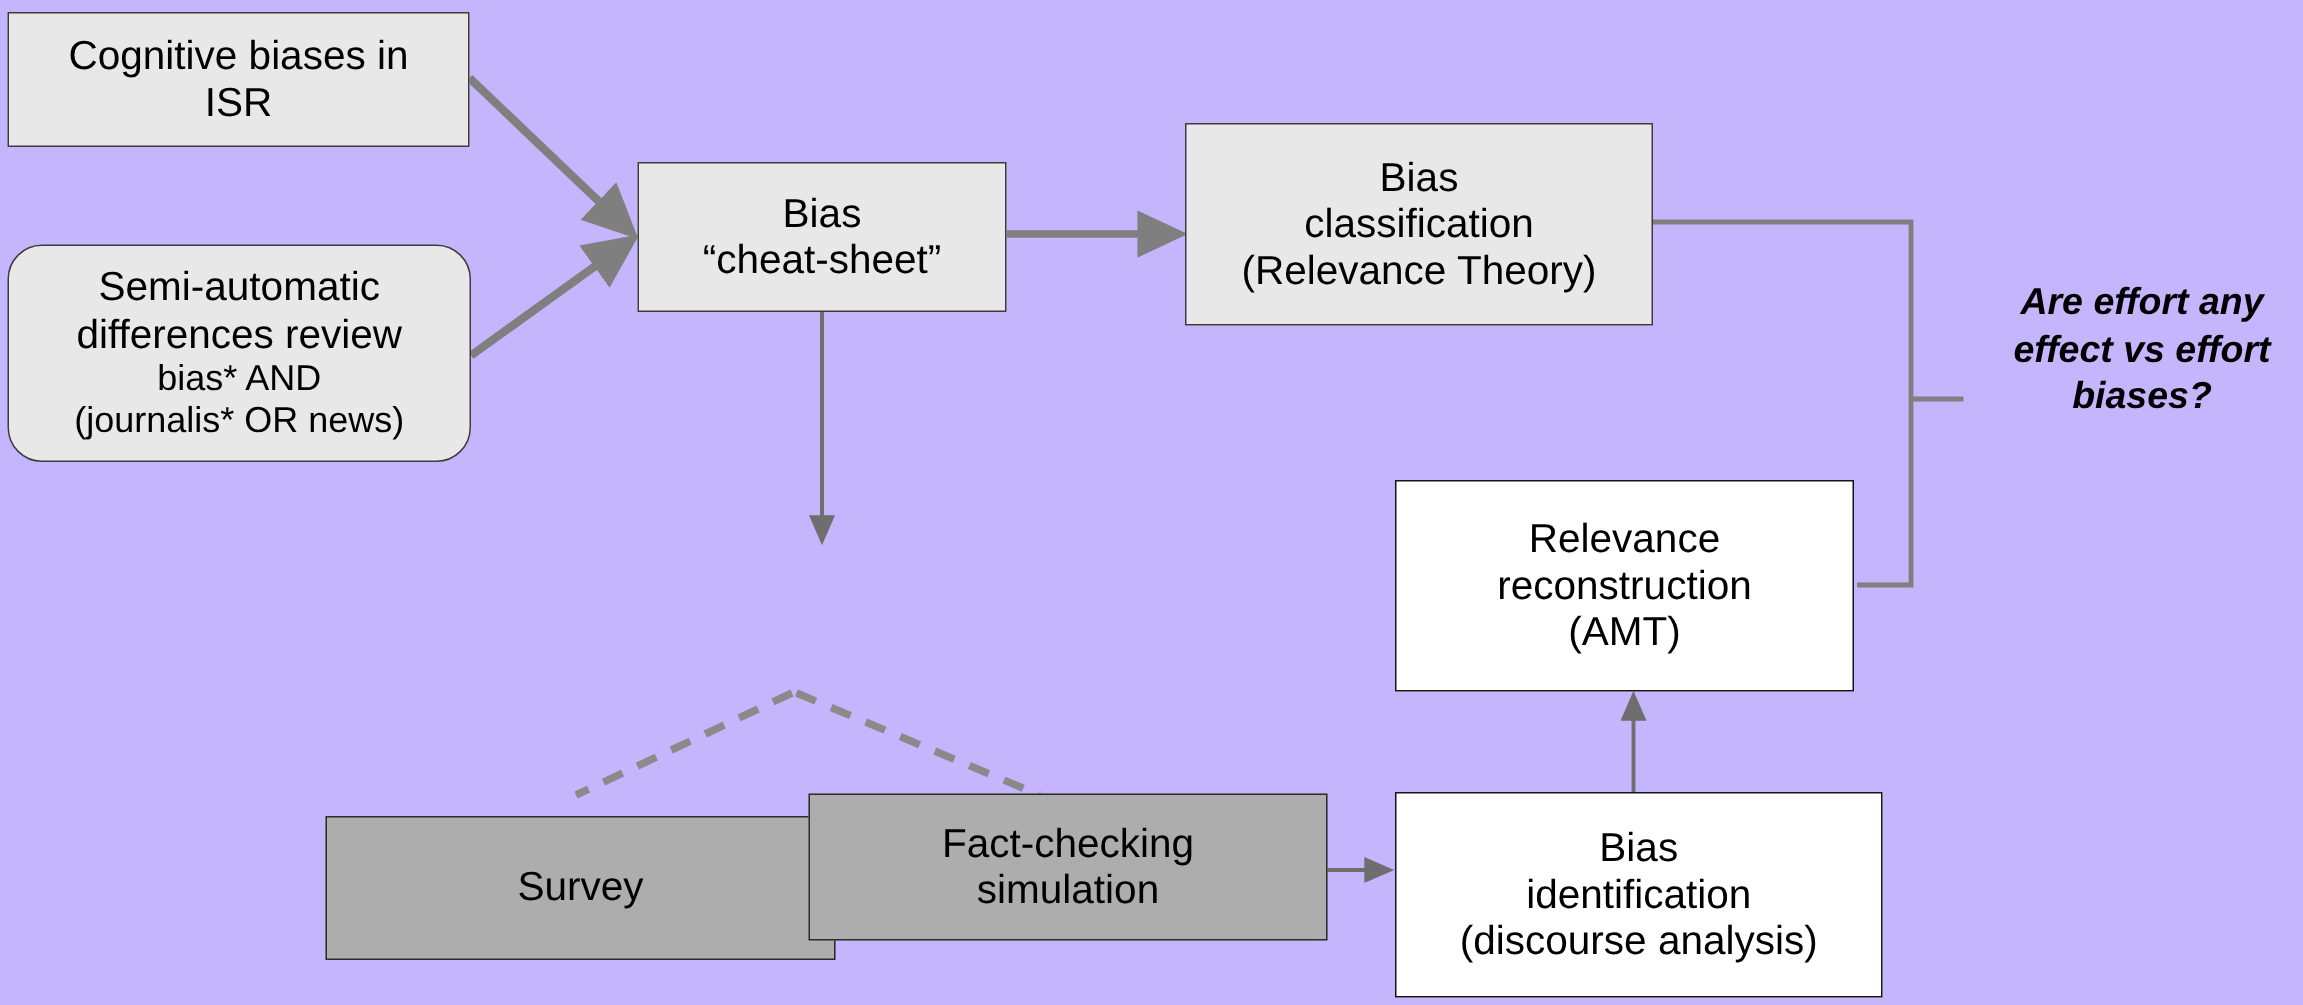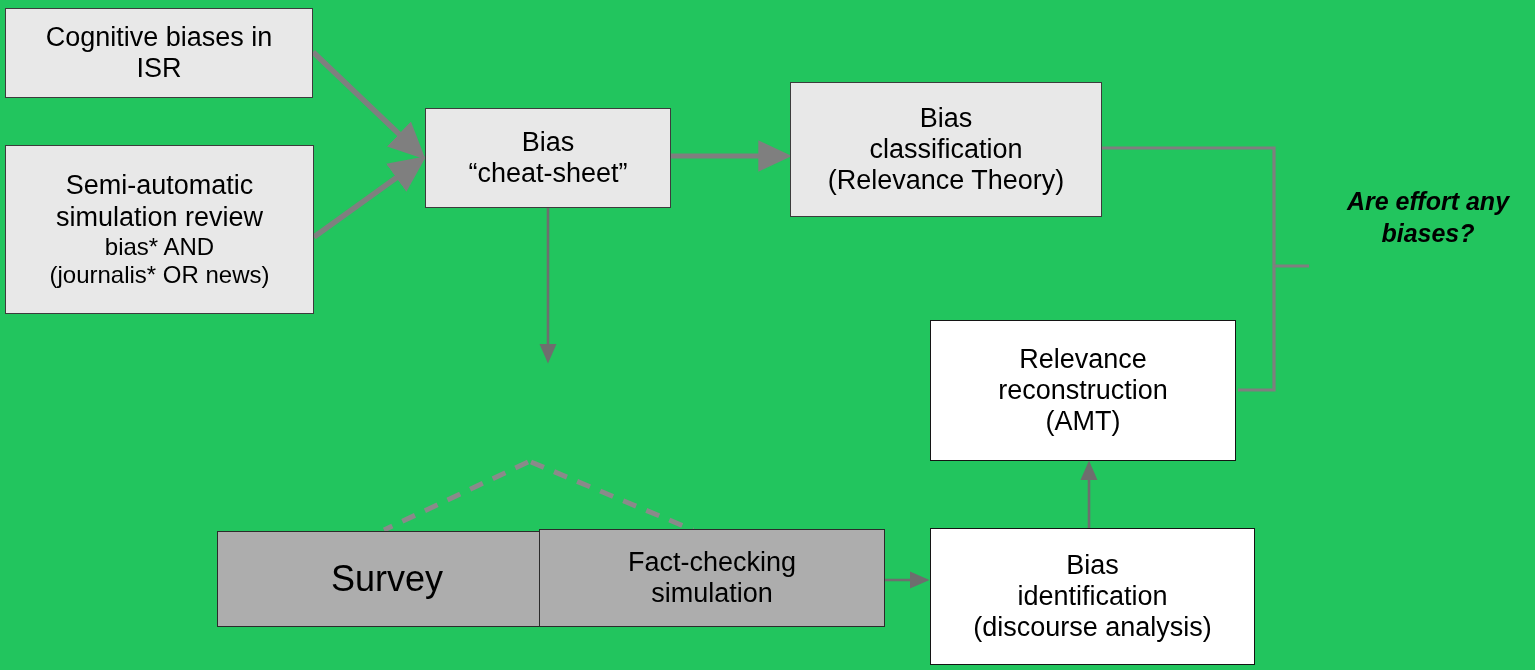--- a/index.html
+++ b/index.html
@@ -9,21 +9,21 @@
     background: #ffffff;
   }
   body {
     font-family: "Liberation Sans", sans-serif;
     -webkit-font-smoothing: antialiased;
   }
   #diagram-canvas {
     position: relative;
     width: 1535px;
     height: 670px;
-    background: #22c55e;
+    background: #c4b5fd;
     overflow: hidden;
   }
   #edge-layer {
     position: absolute;
     left: 0;
     top: 0;
     width: 1535px;
     height: 670px;
     pointer-events: none;
   }
@@ -61,25 +61,25 @@
     font-weight: 600;
     color: #000000;
     text-align: center;
     line-height: 1.26;
     z-index: 2;
   }
   .annotation .line { display: block; white-space: nowrap; }
 
   
   #node-cognitive-biases { left: 5px;  top: 8px;   width: 308px; height: 90px;  font-size: 27px; }
-  #node-literature-review { left: 5px; top: 145px; width: 309px; height: 169px; }
+  #node-literature-review { left: 5px; top: 163px; width: 309px; height: 145px; border-radius: 23px; }
   #node-cheat-sheet     { left: 425px; top: 108px; width: 246px; height: 100px; font-size: 27px; }
   #node-bias-class      { left: 790px; top: 82px;  width: 312px; height: 135px; font-size: 27px; }
   #node-assessment      { left: 337px; top: 365px; width: 385px; height: 96px;  font-size: 27px; }
-  #node-survey          { left: 217px; top: 531px; width: 340px; height: 96px;  font-size: 36px; }
+  #node-survey          { left: 217px; top: 544px; width: 340px; height: 96px;  font-size: 27px; }
   #node-factcheck       { left: 539px; top: 529px; width: 346px; height: 98px;  font-size: 27px; }
   #node-argument        { left: 930px; top: 320px; width: 306px; height: 141px; font-size: 27px; }
   #node-bias-ident      { left: 930px; top: 528px; width: 325px; height: 137px; font-size: 27px; }
 
   #node-literature-review .lit-main { font-size: 27px; }
   #node-literature-review .lit-sub  { font-size: 24px; }
 
   #annotation-question  { left: 1322px; top: 186px; width: 212px; font-size: 25px; }
 </style>
 </head>
@@ -133,21 +133,21 @@
     </g>
   </svg>
 
   <div class="node node-light" id="node-cognitive-biases">
     <span class="line">Cognitive biases in</span>
     <span class="line">ISR</span>
   </div>
 
   <div class="node node-light" id="node-literature-review">
     <span class="line lit-main">Semi-automatic</span>
-    <span class="line lit-main">simulation review</span>
+    <span class="line lit-main">differences review</span>
     <span class="line lit-sub">bias* AND</span>
     <span class="line lit-sub">(journalis* OR news)</span>
   </div>
 
   <div class="node node-light" id="node-cheat-sheet">
     <span class="line">Bias</span>
     <span class="line">“cheat-sheet”</span>
   </div>
 
   <div class="node node-light" id="node-bias-class">
@@ -173,16 +173,17 @@
   </div>
 
   <div class="node node-plain" id="node-bias-ident">
     <span class="line">Bias</span>
     <span class="line">identification</span>
     <span class="line">(discourse analysis)</span>
   </div>
 
   <div class="annotation" id="annotation-question">
     <span class="line">Are effort any</span>
+    <span class="line">effect vs effort</span>
     <span class="line">biases?</span>
   </div>
 
 </div>
 
 </body></html>

